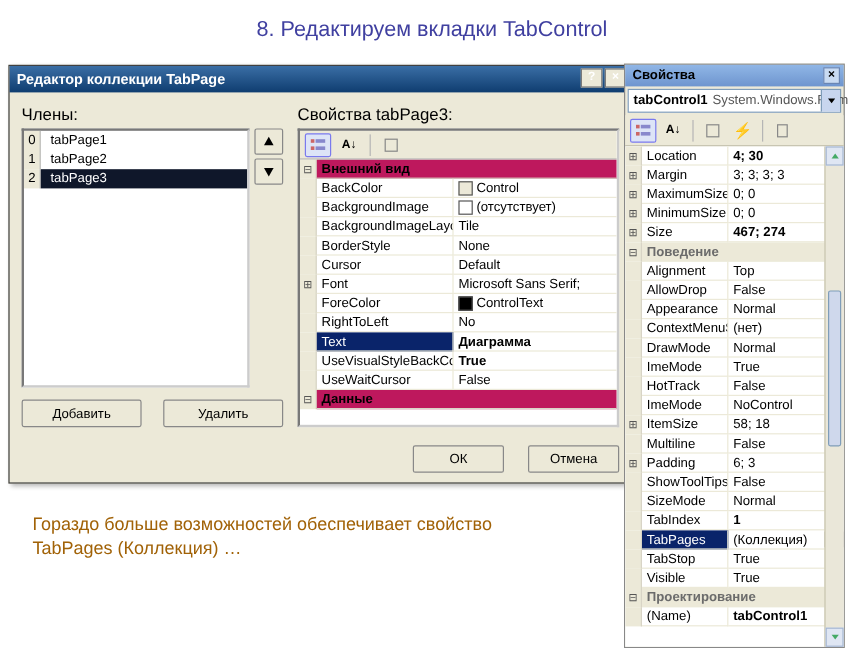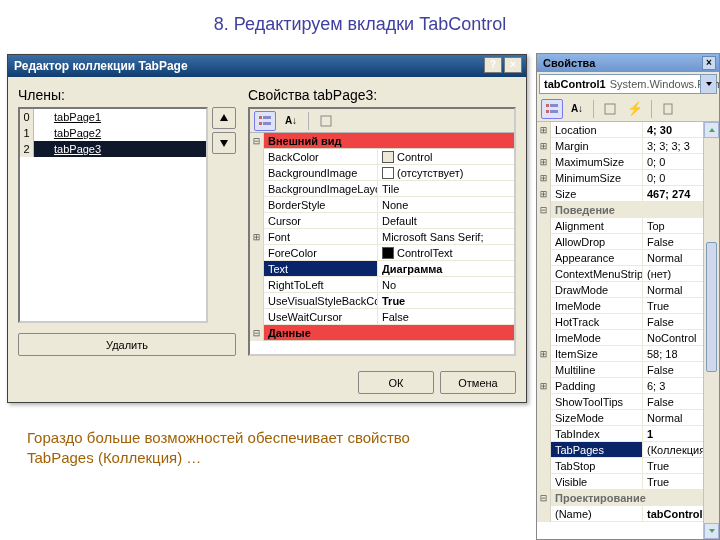--- a/index.html
+++ b/index.html
@@ -68,21 +68,21 @@
     border: 2px inset #ccc;
     font-size: 11px;
     overflow: auto;
   }
   .member-item { display: flex; height: 16px; line-height: 16px; }
   .member-idx {
     width: 14px; text-align: center;
     background: #ece9d8;
     border-right: 1px solid #bbb;
   }
-  .member-name { flex: 1; padding-left: 20px; text-decoration: underline; }
+  .member-name { flex: 1; padding-left: 8px; }
   .member-item.selected .member-name { background: #0f172a; color: #fff; }
   .updown { width: 24px; display: flex; flex-direction: column; gap: 3px; }
   .udbtn {
     height: 22px; background: #ece9d8;
     border: 1px solid #888; border-radius: 2px;
     display: flex; align-items: center; justify-content: center;
     cursor: pointer;
   }
   .udbtn svg { width: 10px; height: 10px; }
   .leftbtns { display: flex; gap: 18px; margin-top: 10px; }
@@ -124,42 +124,42 @@
     white-space: nowrap; overflow: hidden; text-overflow: clip;
   }
   .pg-val {
     flex: 1; padding-left: 4px;
     border-bottom: 1px solid #ece9d8;
     white-space: nowrap; overflow: hidden;
     display: flex; align-items: center; gap: 3px;
   }
   .pg-val.bold { font-weight: bold; }
   .pg-cat .pg-name, .pg-cat .pg-val {
-    background: #ef4444; font-weight: bold;
+    background: #be185d; font-weight: bold;
     border-bottom: 1px solid #d8d4c6;
   }
   .pg-cat .pg-name { flex: 1; border-right: none; }
   .pg-row.selected .pg-name { background: #0a246a; color: #fff; }
   .swatch { width: 12px; height: 12px; border: 1px solid #555; display: inline-block; }
 
   .coll-footer {
     position: absolute; right: 10px; bottom: 8px;
-    display: flex; gap: 6px;
+    display: flex; gap: 20px;
   }
   .btn2 {
     width: 76px; height: 23px;
     background: #ece9d8;
     border: 1px solid #888; border-radius: 2px;
     font-size: 11px; cursor: pointer;
   }
 
   
   .props-panel {
     position: absolute;
-    right: 0; top: 53px;
+    right: 16px; top: 53px;
     width: 184px; height: 487px;
     background: #ece9d8;
     border: 1px solid #888;
   }
   .props-title {
     height: 18px;
     background: linear-gradient(#90b6e6,#6e95cf);
     color: #000; font-size: 11px; font-weight: bold;
     line-height: 18px; padding-left: 6px;
     position: relative;
@@ -184,21 +184,21 @@
     border-bottom: 1px solid #bfbca8;
     display: flex; align-items: center; gap: 3px; padding-left: 4px;
   }
   .props-grid {
     position: absolute; left: 0; right: 0; top: 68px; bottom: 0;
     background: #fff; overflow: auto;
   }
   .pp-row { display: flex; height: 16px; line-height: 16px; font-size: 11px; }
   .pp-gut { width: 14px; background: #ece9d8; border-right: 1px solid #d8d4c6; font-size: 9px; text-align: center; color: #555; }
   .pp-name {
-    width: 92px; padding-left: 4px;
+    width: 72px; padding-left: 4px;
     border-right: 1px solid #ece9d8;
     border-bottom: 1px solid #ece9d8;
     white-space: nowrap; overflow: hidden;
   }
   .pp-val {
     flex: 1; padding-left: 4px;
     border-bottom: 1px solid #ece9d8;
     white-space: nowrap; overflow: hidden;
   }
   .pp-val.bold { font-weight: bold; }
@@ -265,20 +265,21 @@
               </svg>
           </div>
           <div class="udbtn">
             <svg viewBox="0 0 10 10">
                 <path d="M1 2 L9 2 L5 9 Z" fill="#000"></path>
               </svg>
           </div>
         </div>
       </div>
       <div class="leftbtns">
+        <button class="btn">Добавить</button>
         <button class="btn">Удалить</button>
       </div>
     </div>
     <div class="col-right">
       <div class="label">Свойства tabPage3:</div>
       <div class="propgrid">
         <div class="pg-toolbar">
           <div class="pg-tool active">
             <svg width="14" height="14" viewBox="0 0 14 14">
               <rect x="1" y="2" width="3" height="3" fill="#c66"></rect>
@@ -330,29 +331,29 @@
             <div class="pg-row">
               <div class="pg-gut">⊞</div>
               <div class="pg-name">Font</div>
               <div class="pg-val">Microsoft Sans Serif;</div>
             </div>
             <div class="pg-row">
               <div class="pg-gut"></div>
               <div class="pg-name">ForeColor</div>
               <div class="pg-val"><span class="swatch" style="background:#000000"></span>ControlText</div>
             </div>
+            <div class="pg-row">
+              <div class="pg-gut"></div>
+              <div class="pg-name">RightToLeft</div>
+              <div class="pg-val">No</div>
+            </div>
             <div class="pg-row selected">
               <div class="pg-gut"></div>
               <div class="pg-name">Text</div>
               <div class="pg-val bold">Диаграмма</div>
-            </div>
-            <div class="pg-row">
-              <div class="pg-gut"></div>
-              <div class="pg-name">RightToLeft</div>
-              <div class="pg-val">No</div>
             </div>
             <div class="pg-row">
               <div class="pg-gut"></div>
               <div class="pg-name">UseVisualStyleBackColor</div>
               <div class="pg-val bold">True</div>
             </div>
             <div class="pg-row">
               <div class="pg-gut"></div>
               <div class="pg-name">UseWaitCursor</div>
               <div class="pg-val">False</div>

